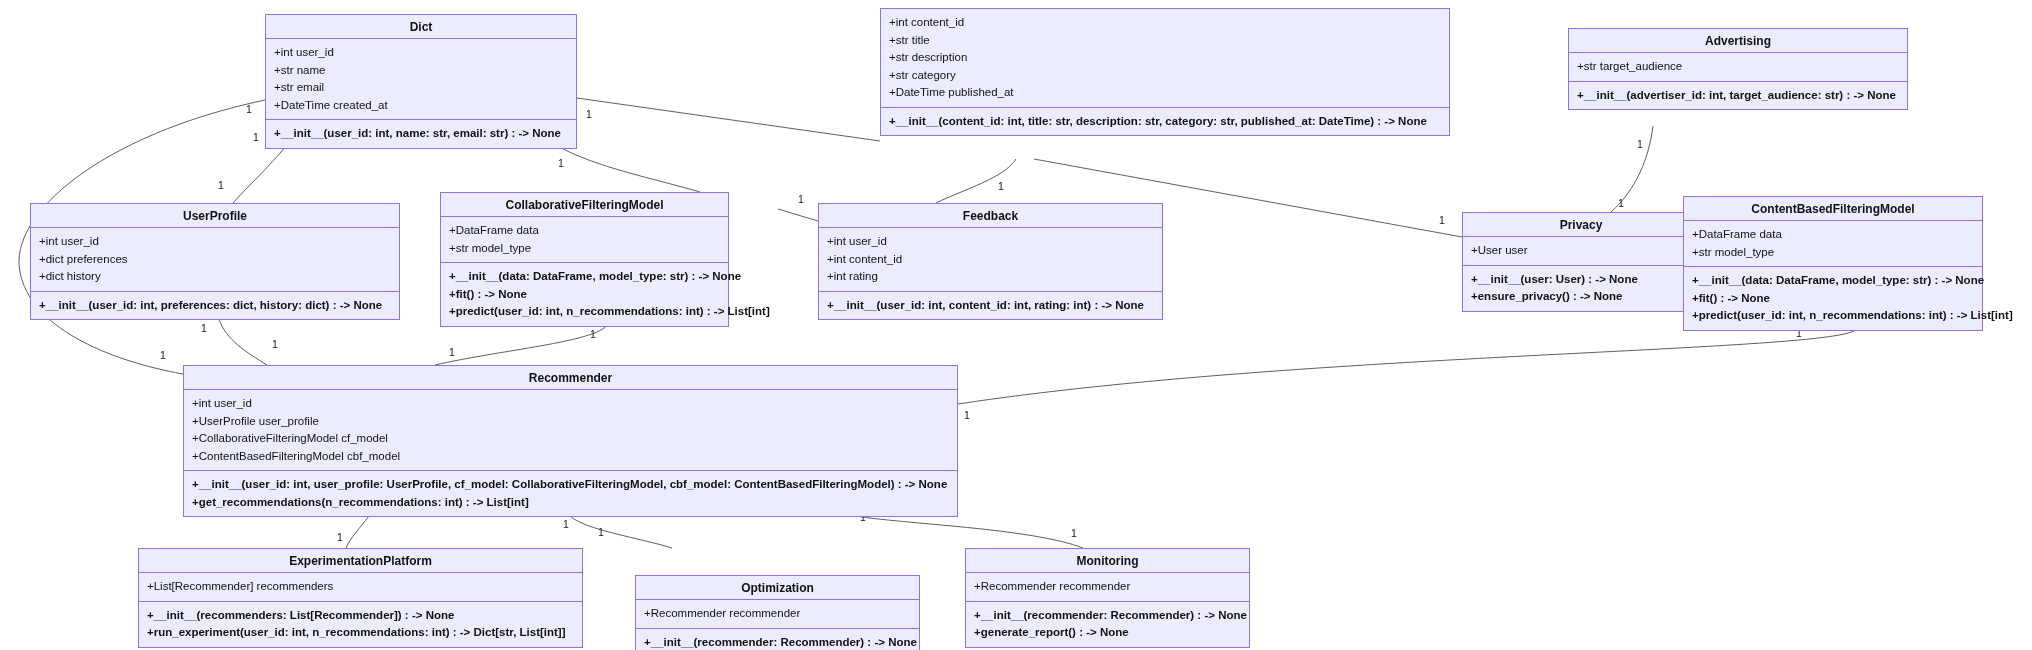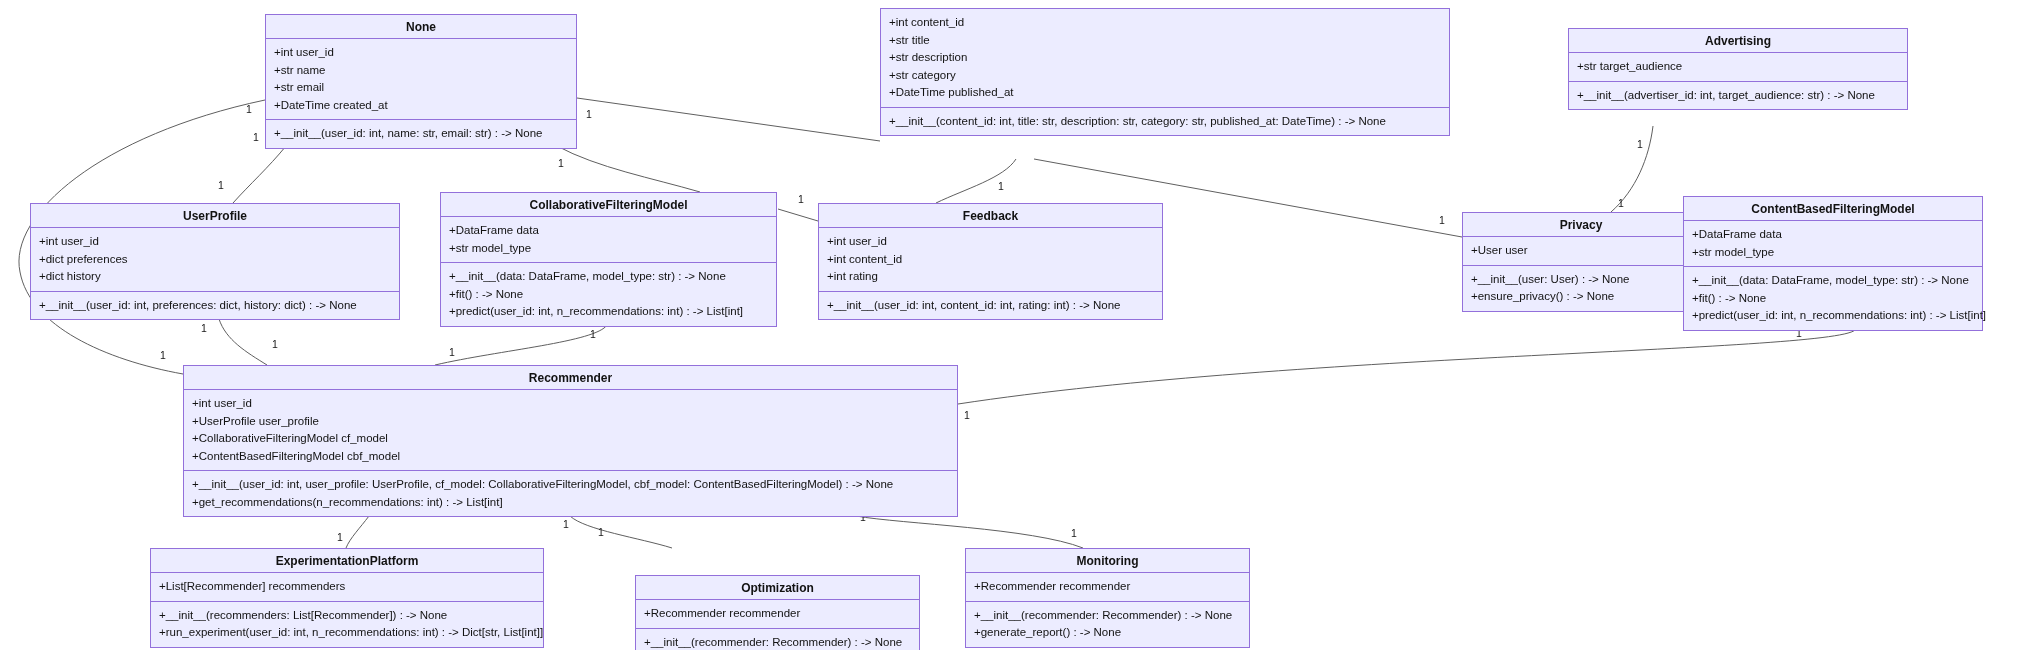--- a/index.html
+++ b/index.html
@@ -12,21 +12,21 @@
   .edge-label{font-family:"Liberation Sans",sans-serif;font-size:10.5px;fill:#161616;}
   .class-box{
     position:absolute;z-index:2;box-sizing:border-box;
     background:#ECECFF;border:1px solid #9370DB;color:#121212;
   }
   .class-title{
     font-size:12px;font-weight:bold;text-align:center;
     padding:5px 8px 4px 8px;border-bottom:1px solid #9370DB;white-space:nowrap;
   }
   .members{padding:5px 8px;border-bottom:1px solid #9370DB;}
-  .members.methods{border-bottom:none;}
+  .members.methods{border-bottom:none;font-weight:bold;}
   .member{font-size:11.5px;line-height:17.5px;white-space:nowrap;}
 </style>
 </head>
 <body>
 
 <div class="stage">
   <svg class="edges" id="edges-layer" width="2032" height="650">
       <path class="edge-path" d="M 286,146 C 268,168 250,184 233,203"></path>
       <text class="edge-label" x="256" y="141" text-anchor="middle">1</text>
       <text class="edge-label" x="221" y="189" text-anchor="middle">1</text>
@@ -60,21 +60,21 @@
       <text class="edge-label" x="601" y="536" text-anchor="middle">1</text>
       <path class="edge-path" d="M 856,516 C 902,524 1032,528 1083,548"></path>
       <text class="edge-label" x="863" y="521" text-anchor="middle">1</text>
       <text class="edge-label" x="1074" y="537" text-anchor="middle">1</text>
       <path class="edge-path" d="M 1856,329 C 1846,352 1300,352 958,404"></path>
       <text class="edge-label" x="1799" y="337" text-anchor="middle">1</text>
       <text class="edge-label" x="967" y="419" text-anchor="middle">1</text>
     </svg>
   <div id="nodes-layer">
       <div class="class-box" style="left: 265px; top: 14px; width: 312px;">
-        <div class="class-title">None</div>
+        <div class="class-title">Dict</div>
         <div class="members attributes">
           <div class="member">+int user_id</div>
           <div class="member">+str name</div>
           <div class="member">+str email</div>
           <div class="member">+DateTime created_at</div>
         </div>
         <div class="members methods">
           <div class="member">+__init__(user_id: int, name: str, email: str) : -&gt; None</div>
         </div>
       </div>
@@ -103,21 +103,21 @@
         <div class="class-title">UserProfile</div>
         <div class="members attributes">
           <div class="member">+int user_id</div>
           <div class="member">+dict preferences</div>
           <div class="member">+dict history</div>
         </div>
         <div class="members methods">
           <div class="member">+__init__(user_id: int, preferences: dict, history: dict) : -&gt; None</div>
         </div>
       </div>
-      <div class="class-box" style="left: 440px; top: 192px; width: 337px;">
+      <div class="class-box" style="left: 440px; top: 192px; width: 289px;">
         <div class="class-title">CollaborativeFilteringModel</div>
         <div class="members attributes">
           <div class="member">+DataFrame data</div>
           <div class="member">+str model_type</div>
         </div>
         <div class="members methods">
           <div class="member">+__init__(data: DataFrame, model_type: str) : -&gt; None</div>
           <div class="member">+fit() : -&gt; None</div>
           <div class="member">+predict(user_id: int, n_recommendations: int) : -&gt; List[int]</div>
         </div>
@@ -161,21 +161,21 @@
           <div class="member">+int user_id</div>
           <div class="member">+UserProfile user_profile</div>
           <div class="member">+CollaborativeFilteringModel cf_model</div>
           <div class="member">+ContentBasedFilteringModel cbf_model</div>
         </div>
         <div class="members methods">
           <div class="member">+__init__(user_id: int, user_profile: UserProfile, cf_model: CollaborativeFilteringModel, cbf_model: ContentBasedFilteringModel) : -&gt; None</div>
           <div class="member">+get_recommendations(n_recommendations: int) : -&gt; List[int]</div>
         </div>
       </div>
-      <div class="class-box" style="left: 150px; top: 548px; width: 394px;">
+      <div class="class-box" style="left: 138px; top: 548px; width: 445px;">
         <div class="class-title">ExperimentationPlatform</div>
         <div class="members attributes">
           <div class="member">+List[Recommender] recommenders</div>
         </div>
         <div class="members methods">
           <div class="member">+__init__(recommenders: List[Recommender]) : -&gt; None</div>
           <div class="member">+run_experiment(user_id: int, n_recommendations: int) : -&gt; Dict[str, List[int]]</div>
         </div>
       </div>
       <div class="class-box" style="left: 635px; top: 548px; width: 285px; margin-top: 27px;">

